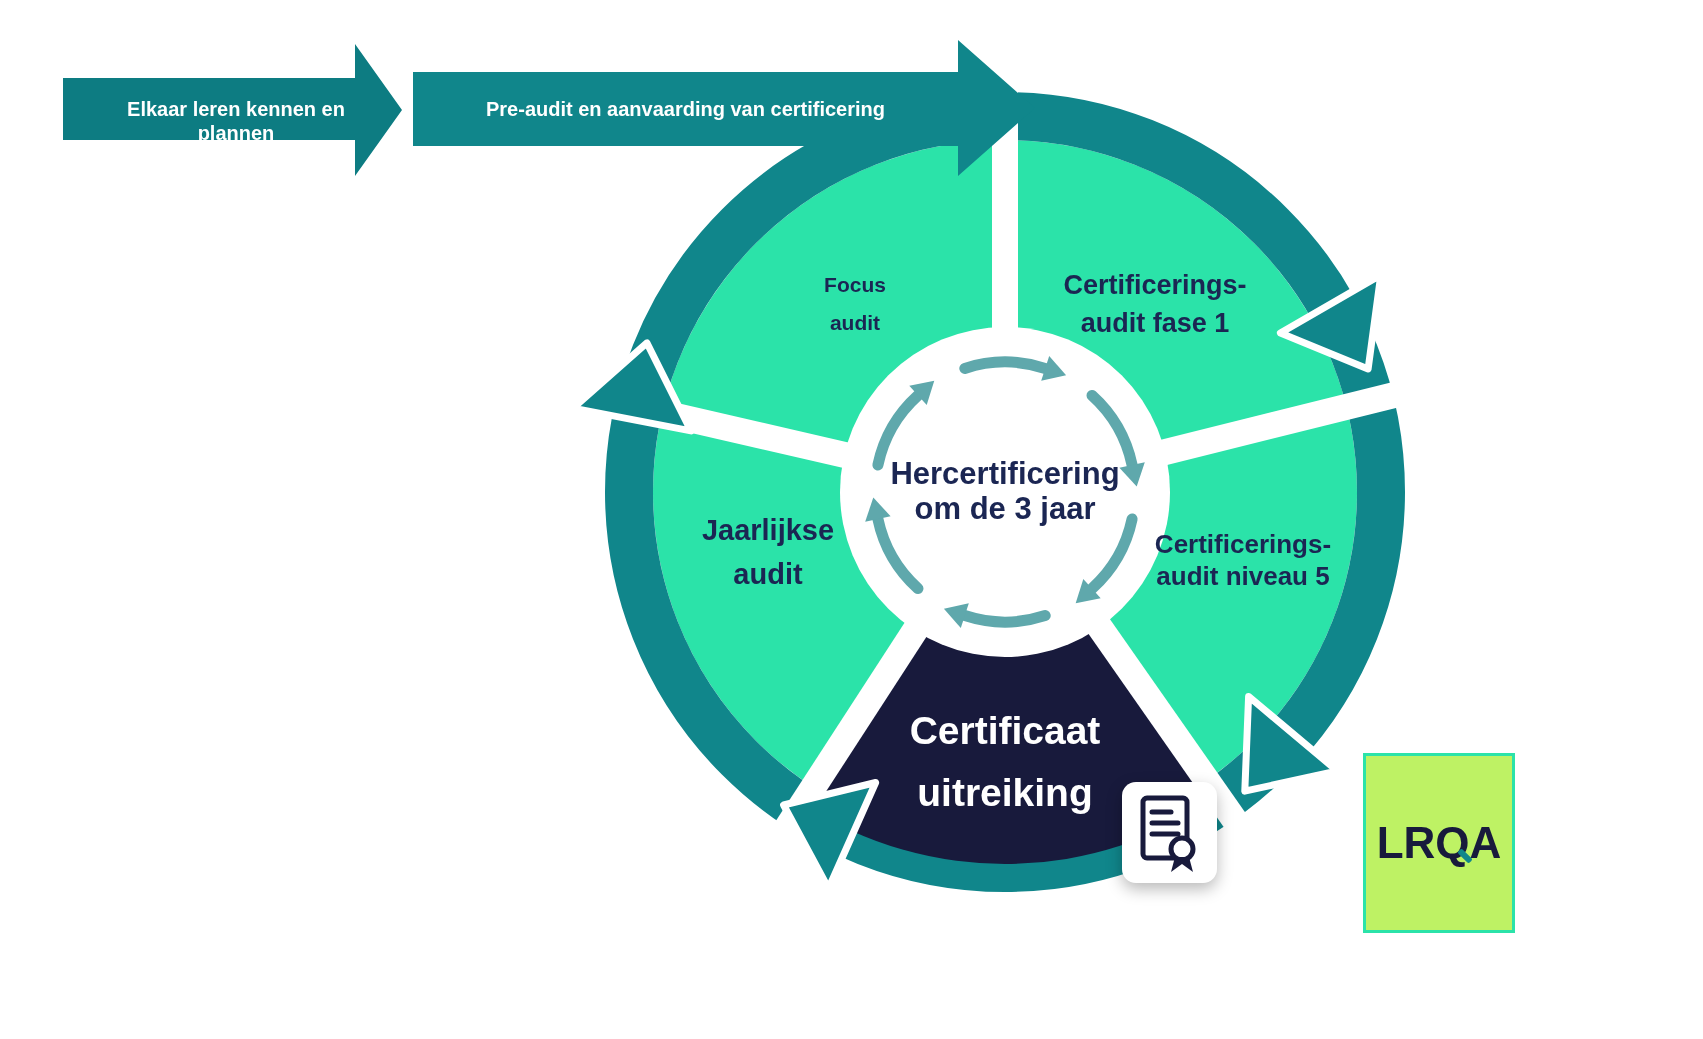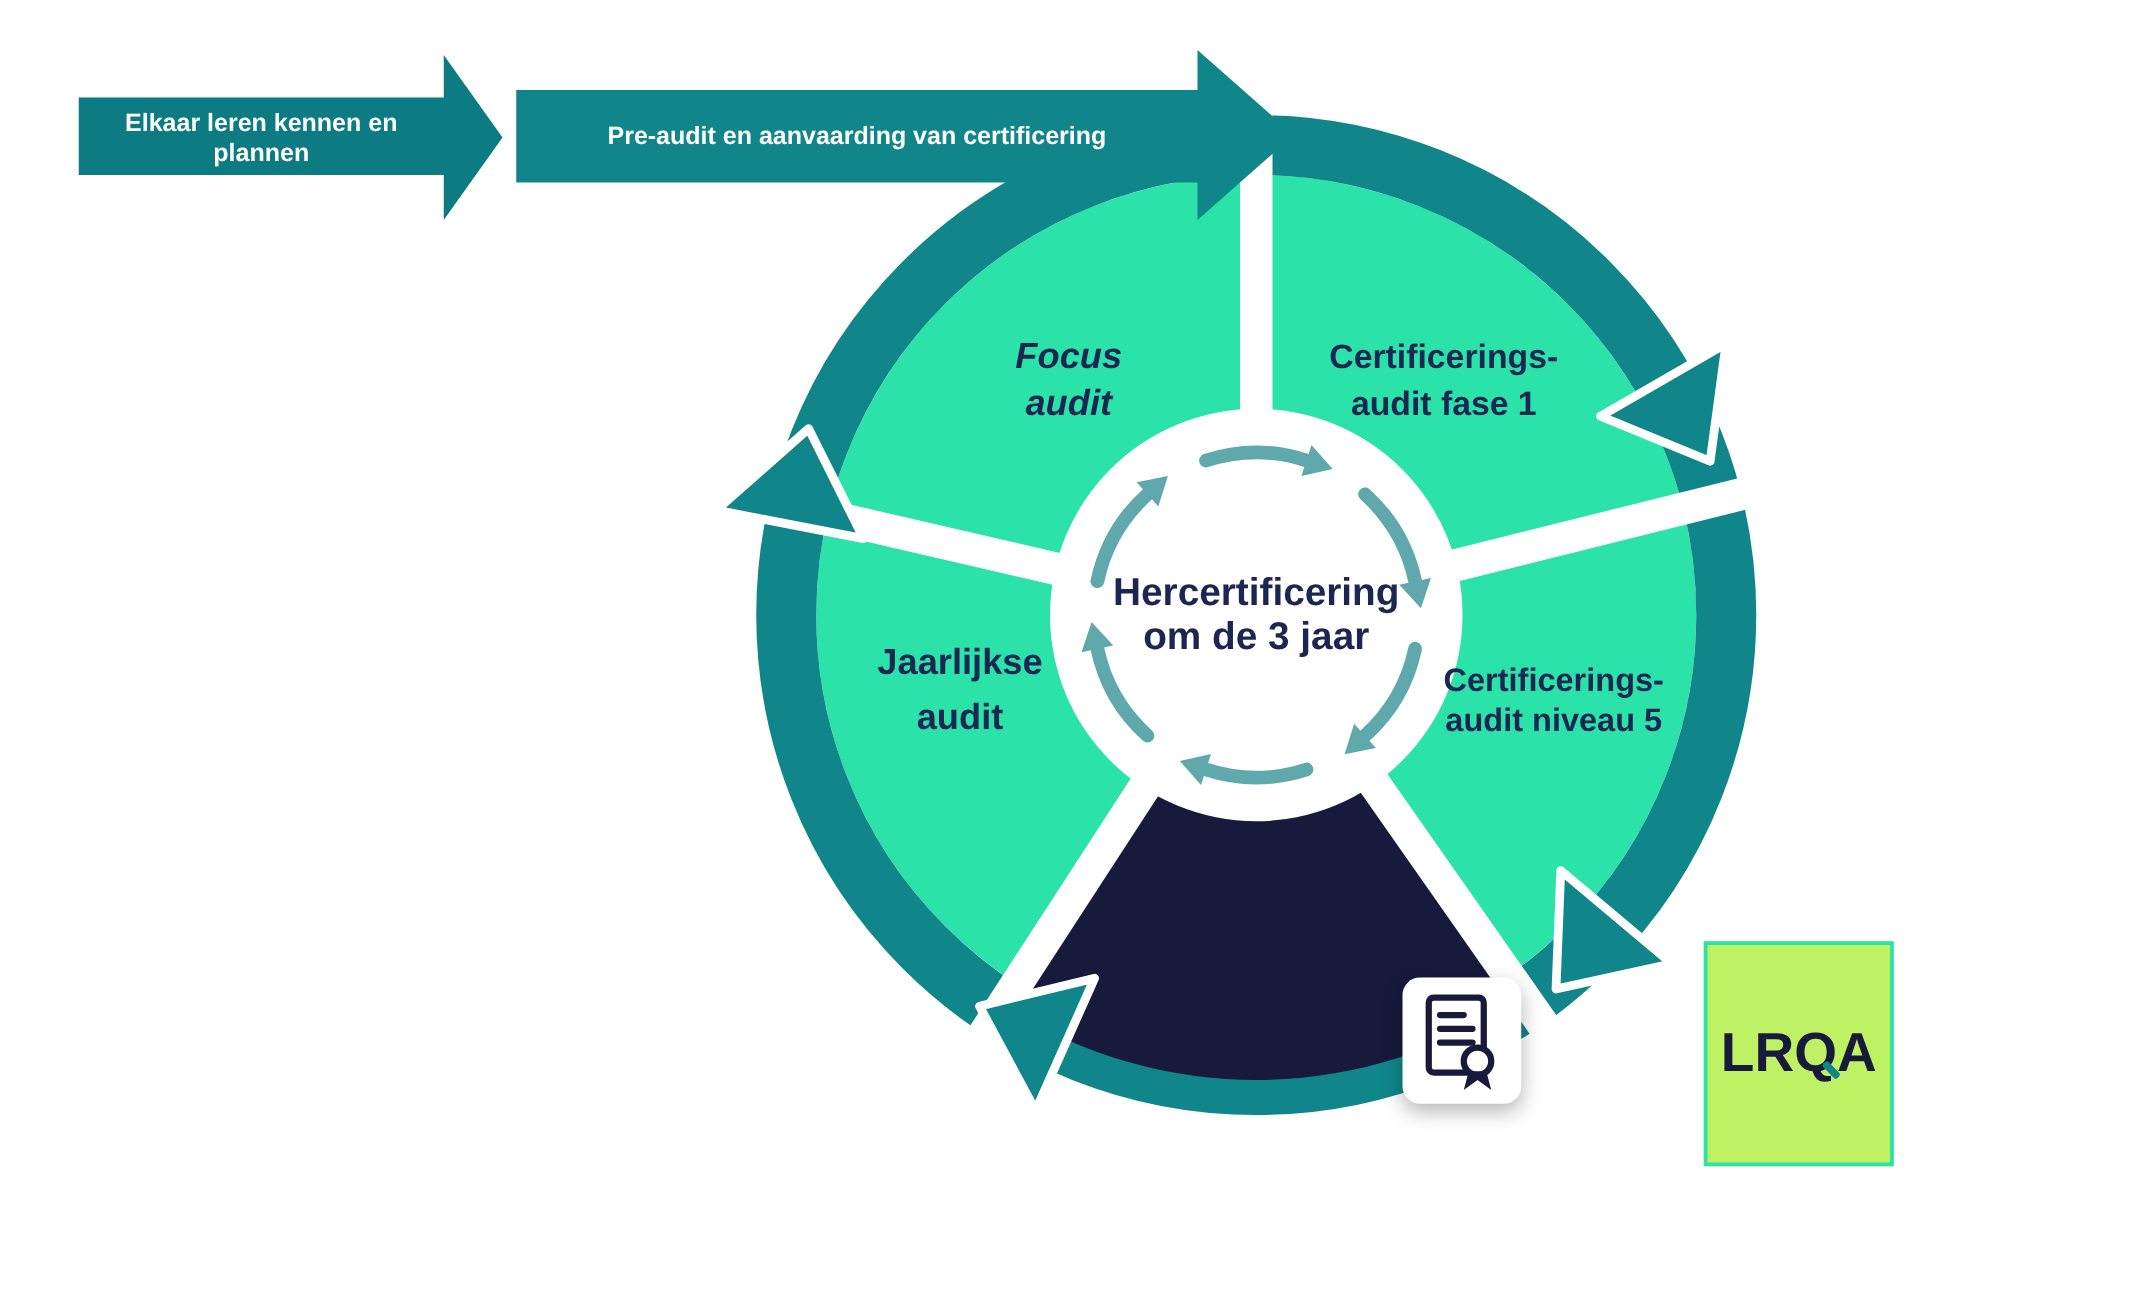--- a/index.html
+++ b/index.html
@@ -14,26 +14,26 @@
   .c-div{fill:#fff;}
   .c-head{fill:var(--teal);stroke:#fff;stroke-width:7;stroke-linejoin:round;}
   .c-center{fill:#fff;}
   .c-cyc{fill:none;stroke:var(--cycle-arrow);stroke-width:11;stroke-linecap:round;}
   .c-cyctip{fill:var(--cycle-arrow);}
   .banner1{fill:var(--teal-dark);}
   .banner2{fill:var(--teal);}
 
   .banner-text{position:absolute;color:#fff;font-weight:bold;font-size:20px;
                text-align:center;line-height:24px;}
-  .banner-text.b1{left:63px;top:87px;width:292px;}
+  .banner-text.b1{left:63px;top:97px;width:292px;padding-left:27px;}
   .banner-text.b2{left:413px;top:97px;width:545px;}
 
   .seg-label{position:absolute;text-align:center;font-weight:bold;color:var(--text-navy);}
   .seg-label span{display:block;}
-  .lbl-focus{left:755px;top:266px;width:200px;font-size:29px;line-height:38px;font-style:italic;}
+  .lbl-focus{left:755px;top:266px;width:200px;font-size:21px;line-height:38px;}
   .lbl-fase1{left:1030px;top:266px;width:250px;font-size:27px;line-height:38px;}
   .lbl-niveau2{left:1108px;top:528px;width:270px;font-size:26px;line-height:32px;}
   .lbl-jaarlijkse{left:658px;top:508px;width:220px;font-size:29px;line-height:44px;}
   .lbl-certificaat{left:845px;top:700px;width:320px;font-size:39px;line-height:62px;color:#fff;}
   .lbl-center{left:872px;top:456px;width:266px;font-size:31px;line-height:35px;}
 
   .cert-icon-box{position:absolute;left:1122px;top:782px;width:95px;height:101px;
                  background:#fff;border-radius:14px;box-shadow:0 6px 16px rgba(0,0,0,.28);
                  display:flex;align-items:center;justify-content:center;}
 
@@ -102,20 +102,24 @@
     <span>audit fase 1</span>
   </div>
   <div class="seg-label lbl-niveau2">
     <span>Certificerings-</span>
     <span>audit niveau 5</span>
   </div>
   <div class="seg-label lbl-jaarlijkse">
     <span>Jaarlijkse</span>
     <span>audit</span>
   </div>
+  <div class="seg-label lbl-certificaat">
+    <span>Certificaat</span>
+    <span>uitreiking</span>
+  </div>
 
   <div class="seg-label lbl-center">
     <span>Hercertificering</span>
     <span>om de 3 jaar</span>
   </div>
 
   <div class="cert-icon-box">
     <svg width="66" height="80" viewBox="0 0 66 80">
       <rect x="6" y="5" width="44" height="60" rx="4" fill="#fff" stroke="var(--navy)" stroke-width="5"></rect>
       <line x1="15" y1="19" x2="34" y2="19" stroke="var(--navy)" stroke-width="5" stroke-linecap="round"></line>

